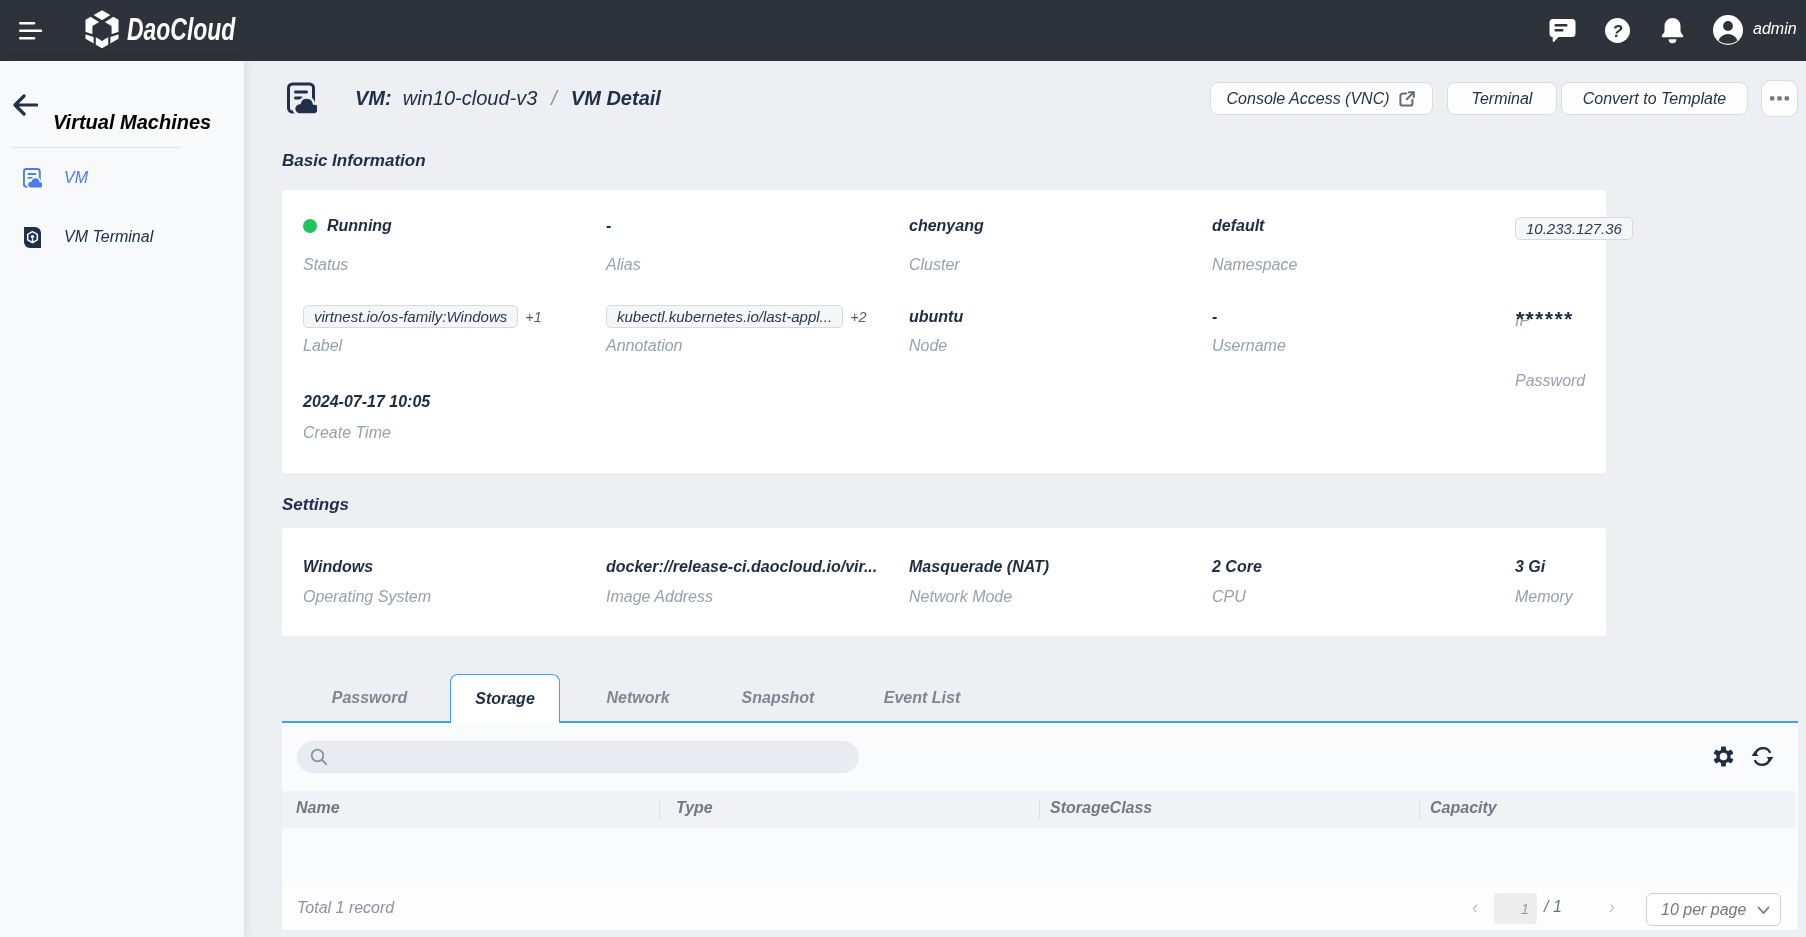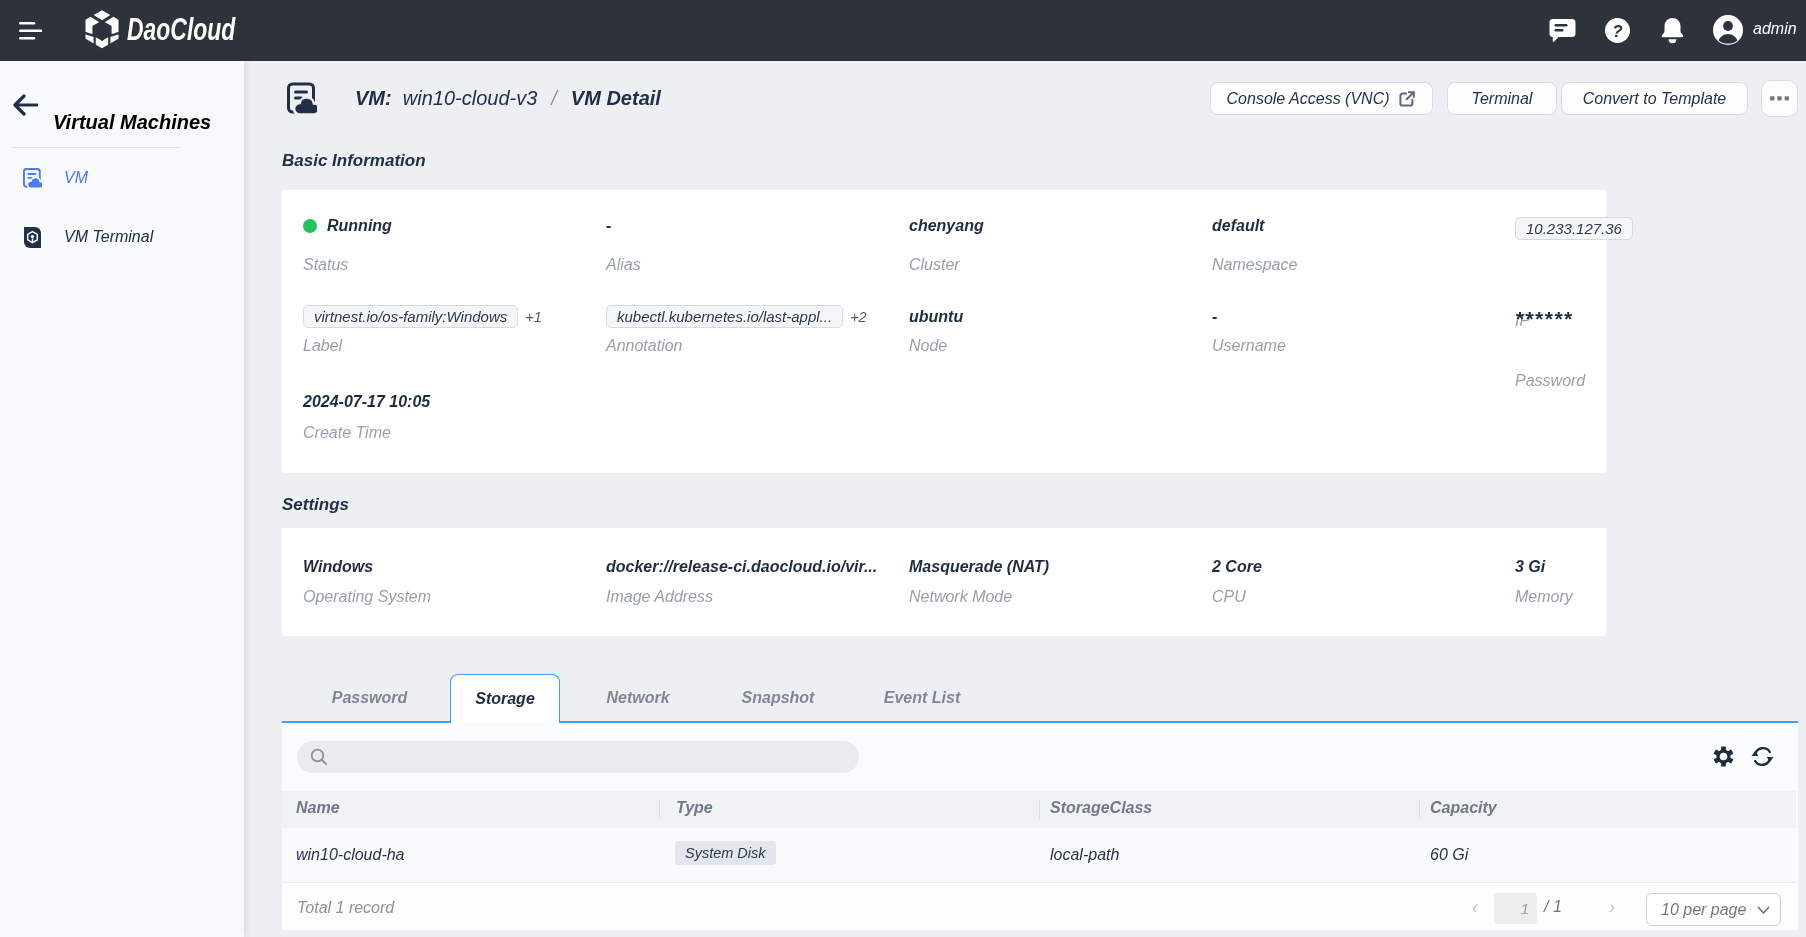--- a/index.html
+++ b/index.html
@@ -314,26 +314,20 @@
 
       <div id="thead">
         <span class="th" style="left:14px;">Name</span>
         <span class="th" style="left:394px;">Type</span>
         <span class="th" style="left:768px;">StorageClass</span>
         <span class="th" style="left:1148px;">Capacity</span>
         <span class="thsep" style="left:377px;"></span>
         <span class="thsep" style="left:757px;"></span>
         <span class="thsep" style="left:1137px;"></span>
       </div>
-      <div id="trow">
-        <span class="td" style="left:14px;">win10-cloud-ha</span>
-        <span class="td" style="left:393px; top:13px;"><span class="systag">System Disk</span></span>
-        <span class="td" style="left:768px;">local-path</span>
-        <span class="td" style="left:1148px;">60 Gi</span>
-      </div>
       <div id="tfoot">
         <div id="total">Total 1 record</div>
         <span class="pgchev" id="pg-prev">‹</span>
         <div id="pg-box">1</div>
         <span id="pg-of">/ 1</span>
         <span class="pgchev" id="pg-next">›</span>
         <div id="pg-size">10 per page
           <svg width="13" height="9" viewBox="0 0 13 9">
               <path d="M1.5 1.5 L6.5 7 L11.5 1.5" stroke="#6f7884" stroke-width="1.8" fill="none" stroke-linecap="round"></path>
             </svg>

